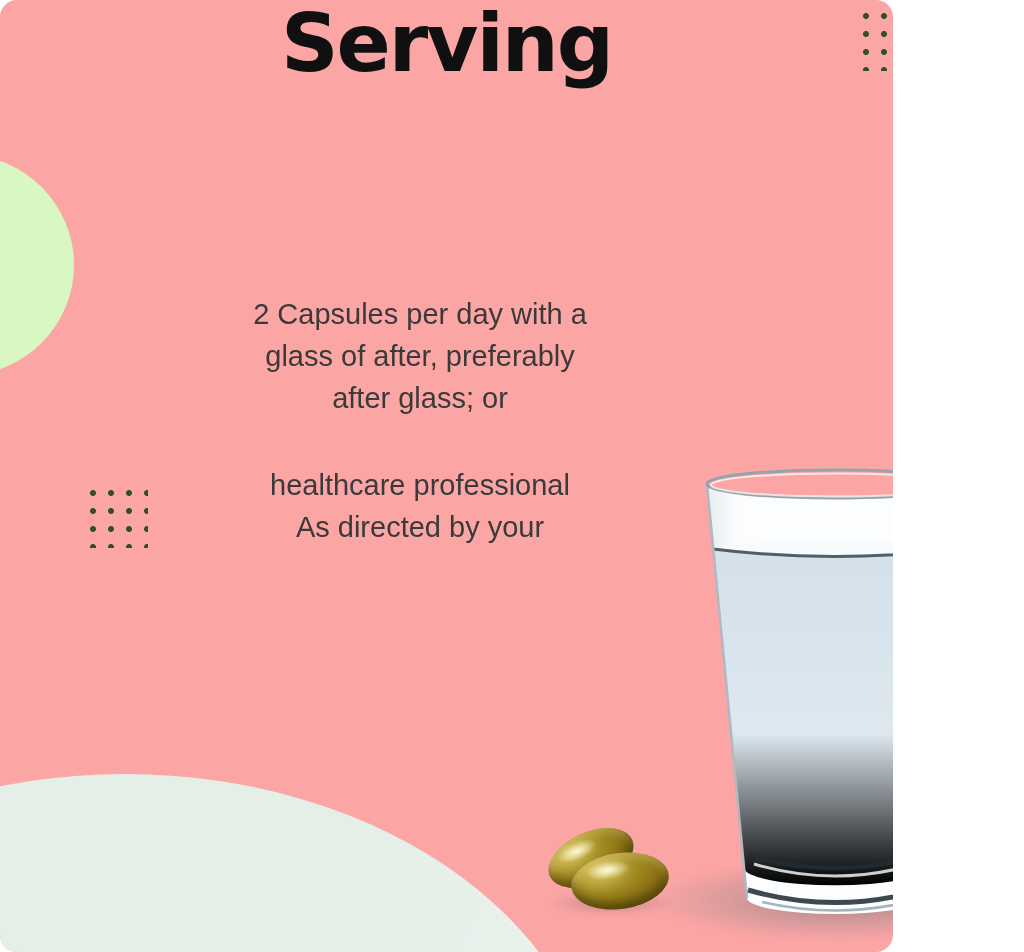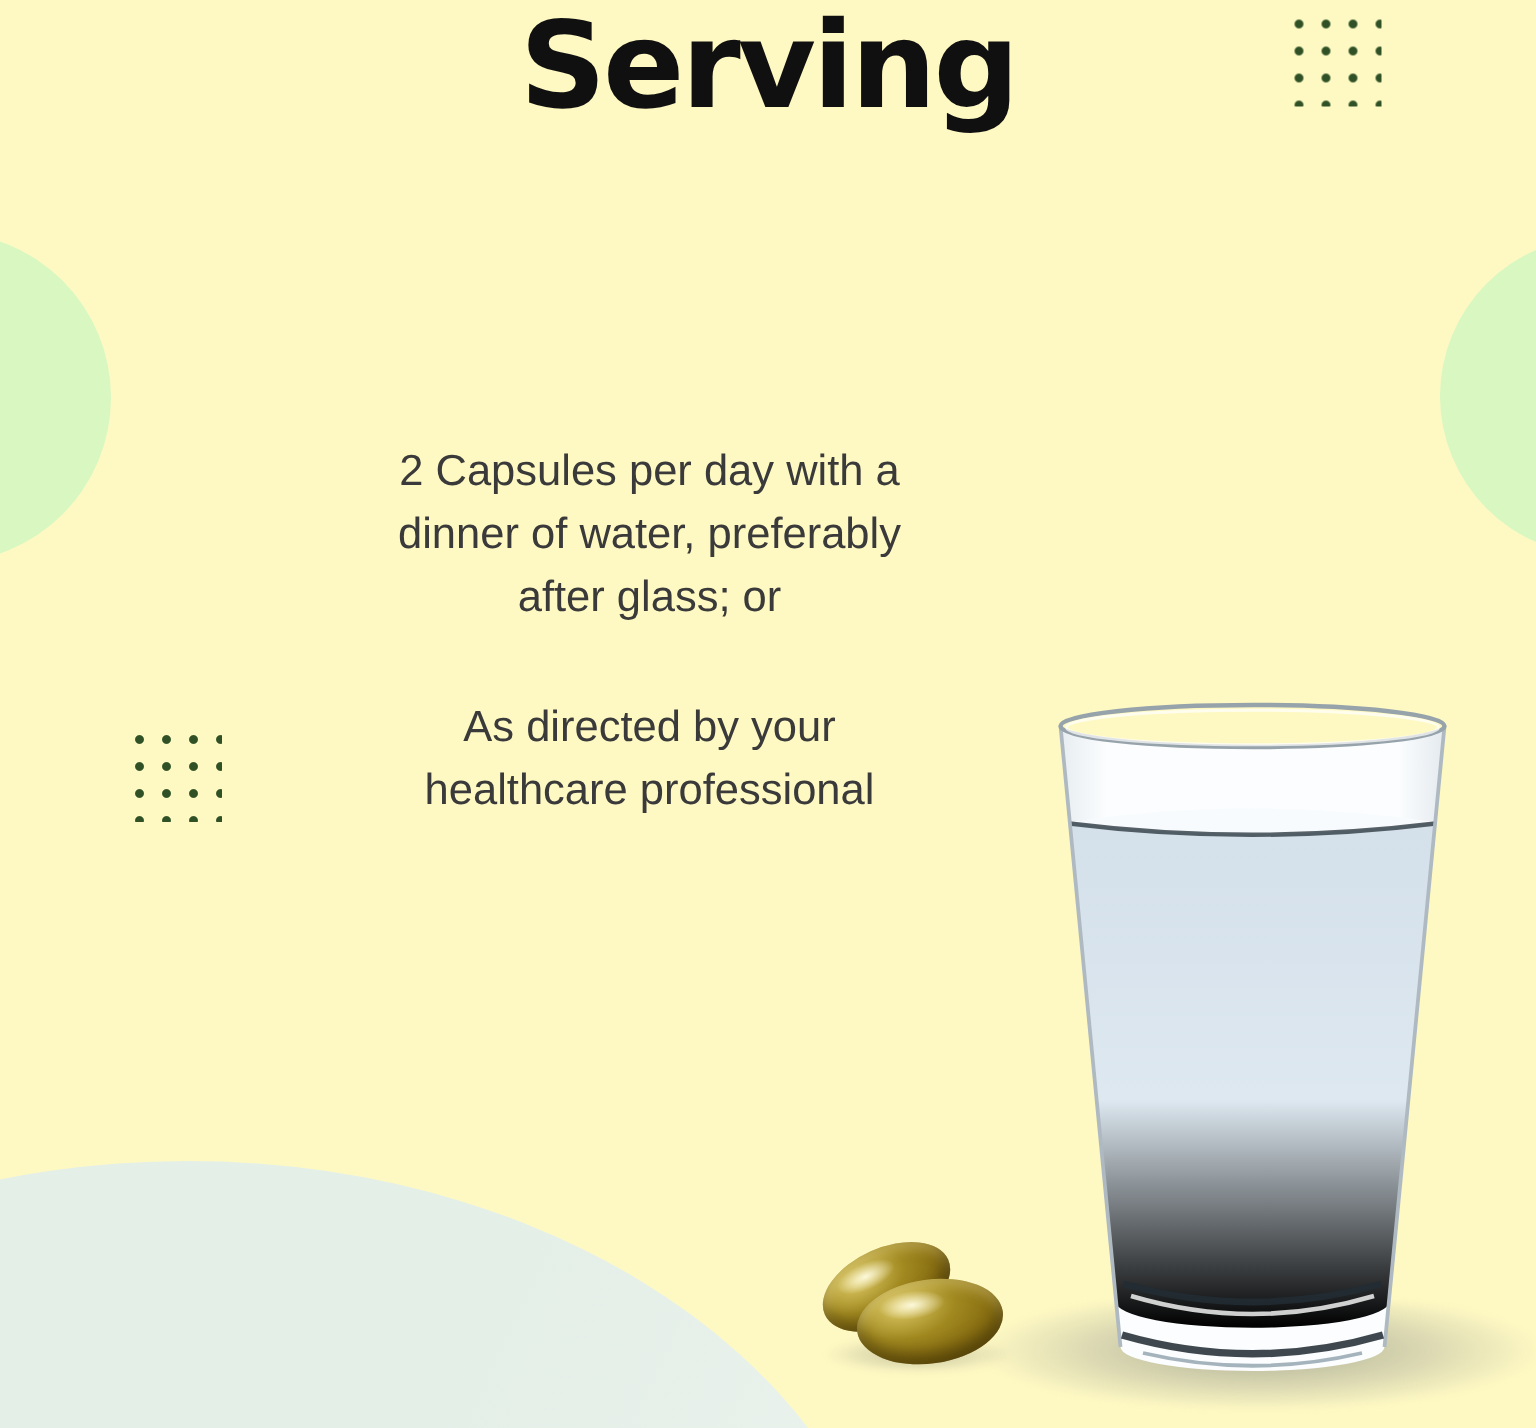--- a/index.html
+++ b/index.html
@@ -1,22 +1,23 @@
 <!DOCTYPE html>
 <html style="--dot-green: #2f5125; --circle-green: #d9f7c1; --blob-mint: #e4efe8; --title-black: #101010; --body-text: #3a3a3a; --capsule-gold: #a18920; --water-blue: #d9e4ed;"><head>
 <meta charset="utf-8">
 <style>
   * { margin:0; padding:0; box-sizing:border-box; }
   html,body { background:#ffffff; }
   .canvas {
     position:relative;
-    width:1024px; height:952px;
+    width:893px; height:952px;
     overflow:hidden;
-    background:#fef9c3;
+    background:#fca5a5;
     font-family:"Liberation Sans", sans-serif;
+    border-radius:17px;
   }
 
   
   .circle {
     position:absolute; border-radius:50%;
     background:var(--circle-green,#d9f7c1);
   }
   .circle-left  { left:-146px; top:155px; width:220px; height:220px; }
   .circle-right { left:960px;  top:158px; width:212px; height:212px; }
   .blob {
@@ -37,21 +38,21 @@
     position:absolute; left:0; right:0; top:0;
     text-align:center;
     font-family:"DejaVu Sans", sans-serif;
     font-weight:bold;
     font-size:80px; line-height:88px; letter-spacing:-2px;
     color:var(--title-black,#101010);
   }
 
   
   .copy {
-    position:absolute; left:183px; width:500px;
+    position:absolute; left:170px; width:500px;
     text-align:center;
     font-size:29px; line-height:42px;
     color:var(--body-text,#3a3a3a);
   }
   .copy-dosage      { top:293px; }
   .copy-alternative { top:464px; }
 
   
   .glass-shadow {
     position:absolute; left:655px; top:868px; width:370px; height:72px;
@@ -92,27 +93,27 @@
   <div class="blob"></div>
   <div class="dots dots-top-right"></div>
   <div class="dots dots-left"></div>
 
   <h1 class="title">
     <div>Serving</div>
   </h1>
 
   <div class="copy copy-dosage">
     <div>2 Capsules per day with a</div>
-    <div>dinner of water, preferably</div>
+    <div>glass of after, preferably</div>
     <div>after glass; or</div>
   </div>
 
   <div class="copy copy-alternative">
+    <div>healthcare professional</div>
     <div>As directed by your</div>
-    <div>healthcare professional</div>
   </div>
 
   <div class="glass-shadow"></div>
   <svg class="glass" viewBox="0 0 264 460">
     <defs>
       <linearGradient id="glassg" x1="0" y1="0" x2="1" y2="0">
         <stop offset="0" stop-color="#e7edf1"></stop>
         <stop offset="0.12" stop-color="#fbfdfe"></stop>
         <stop offset="0.88" stop-color="#fbfdfe"></stop>
         <stop offset="1" stop-color="#e4eaef"></stop>

